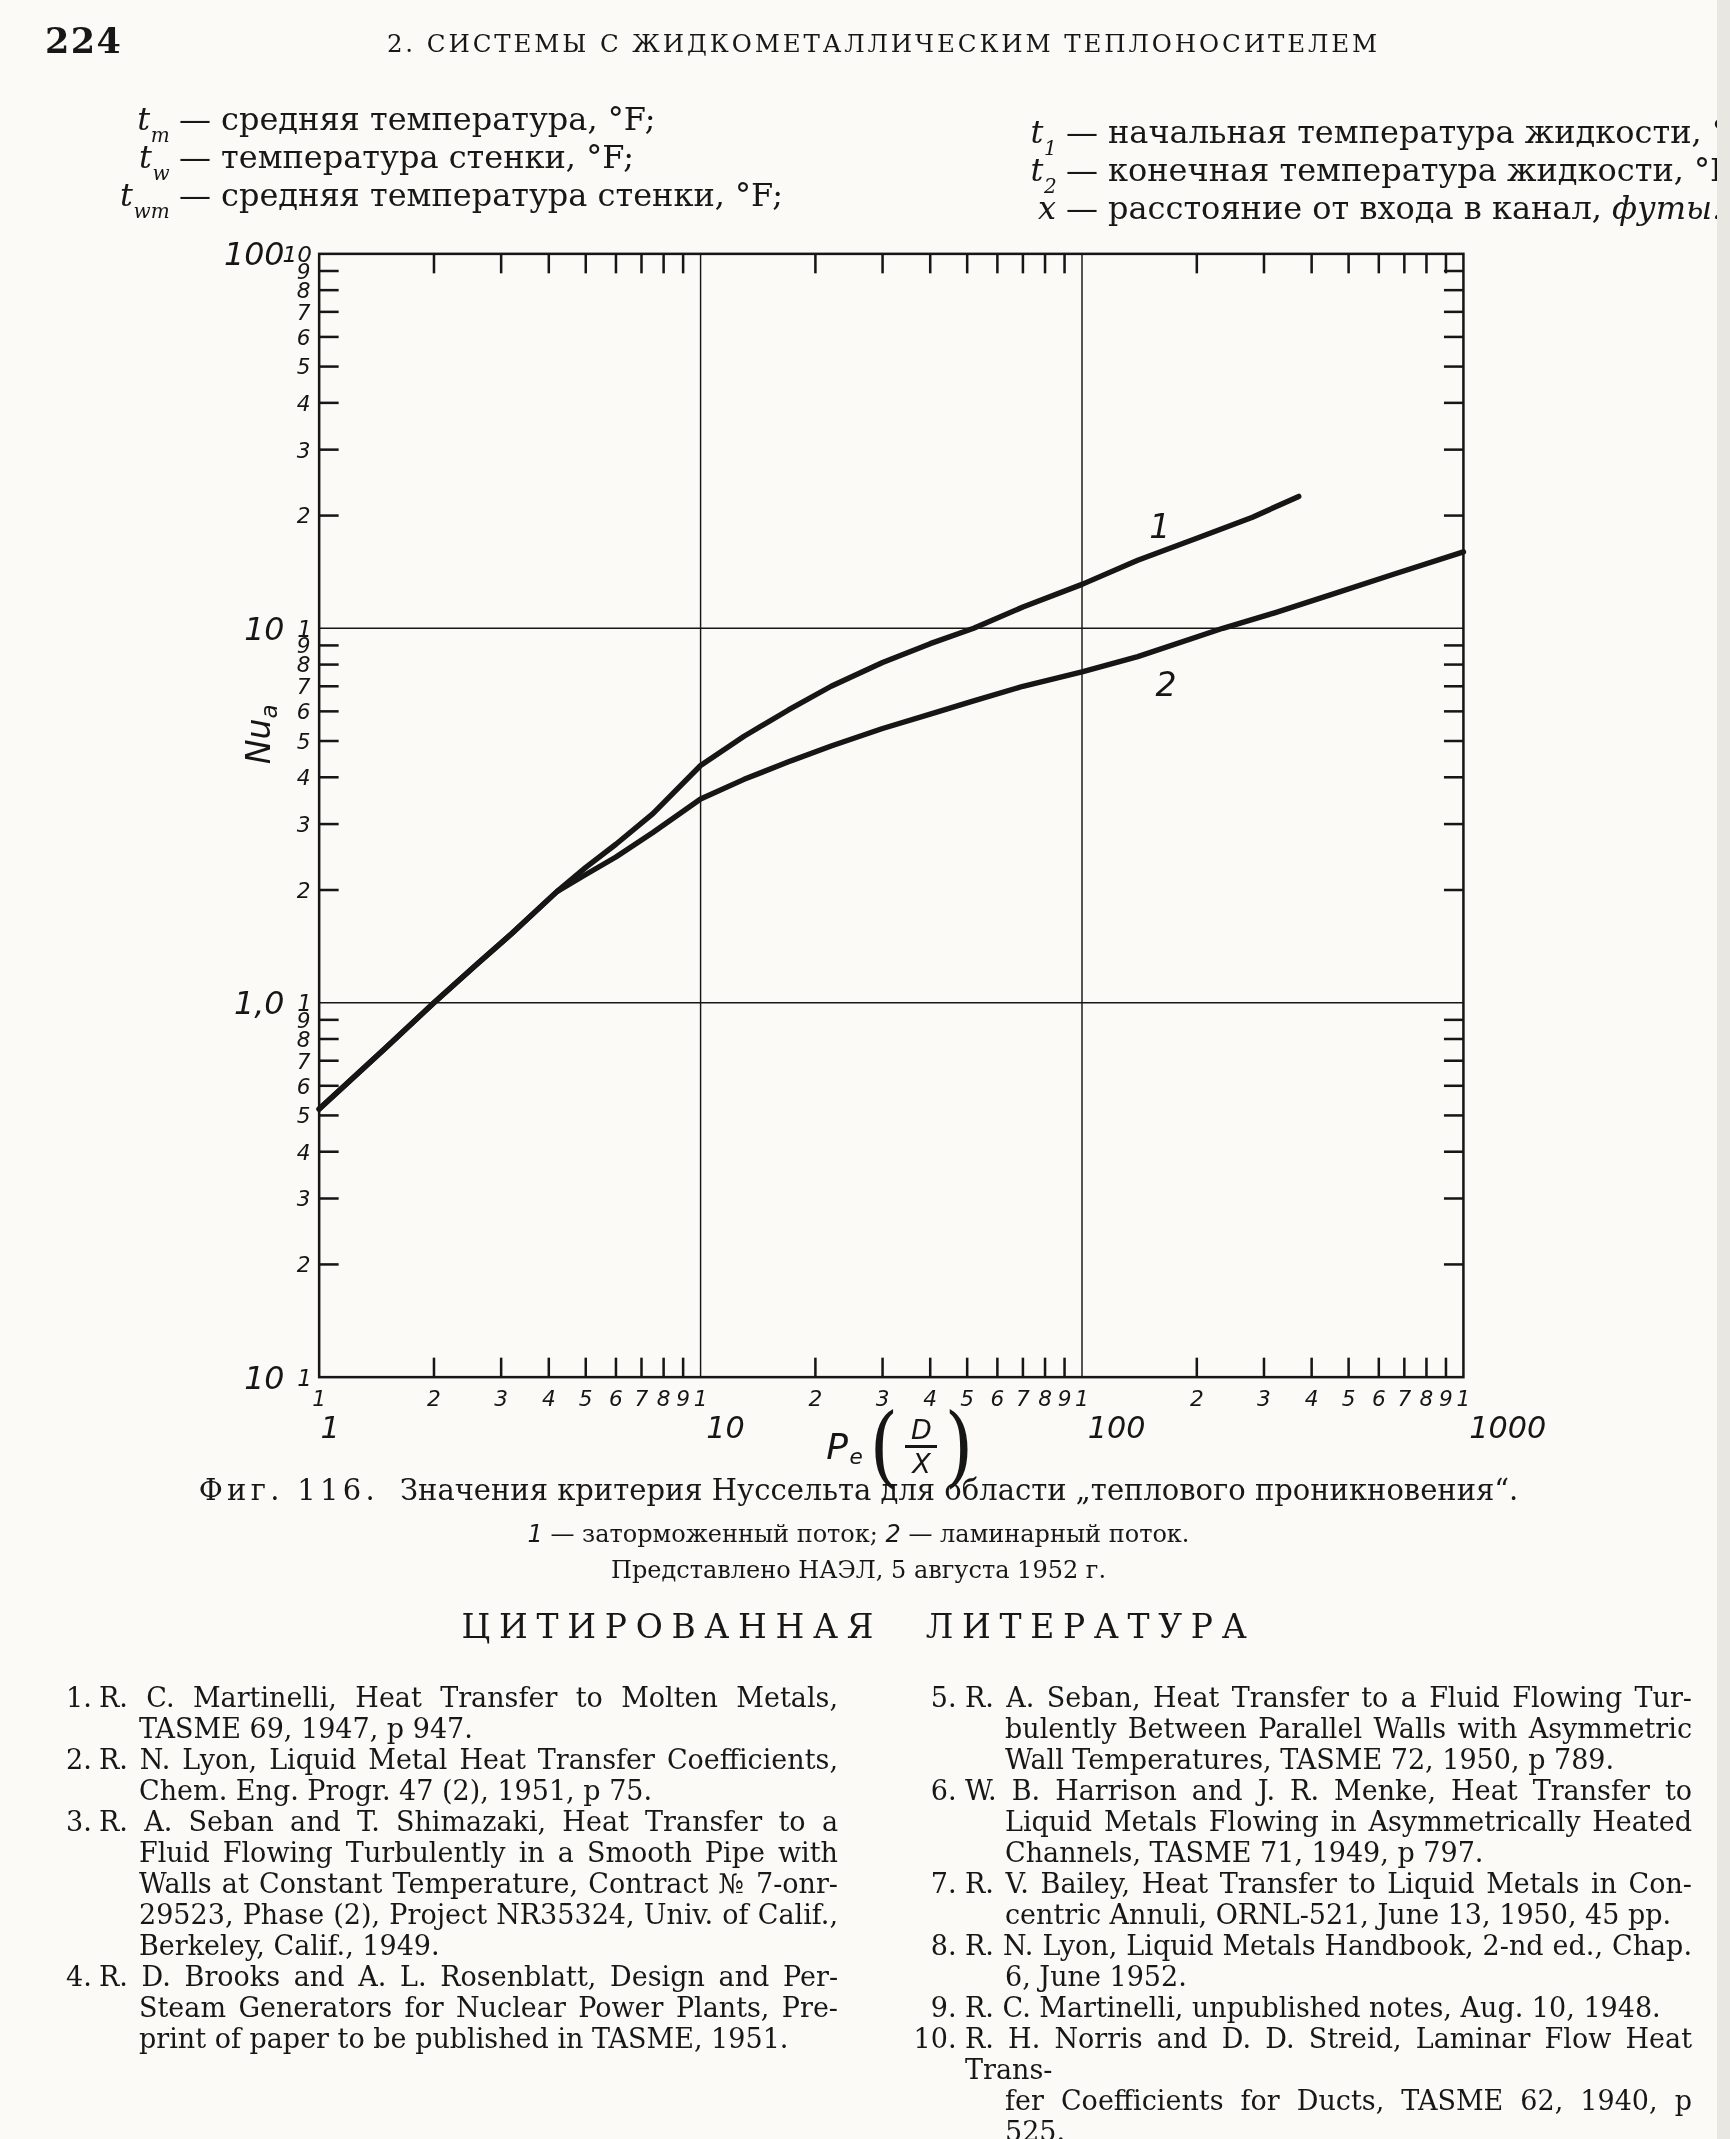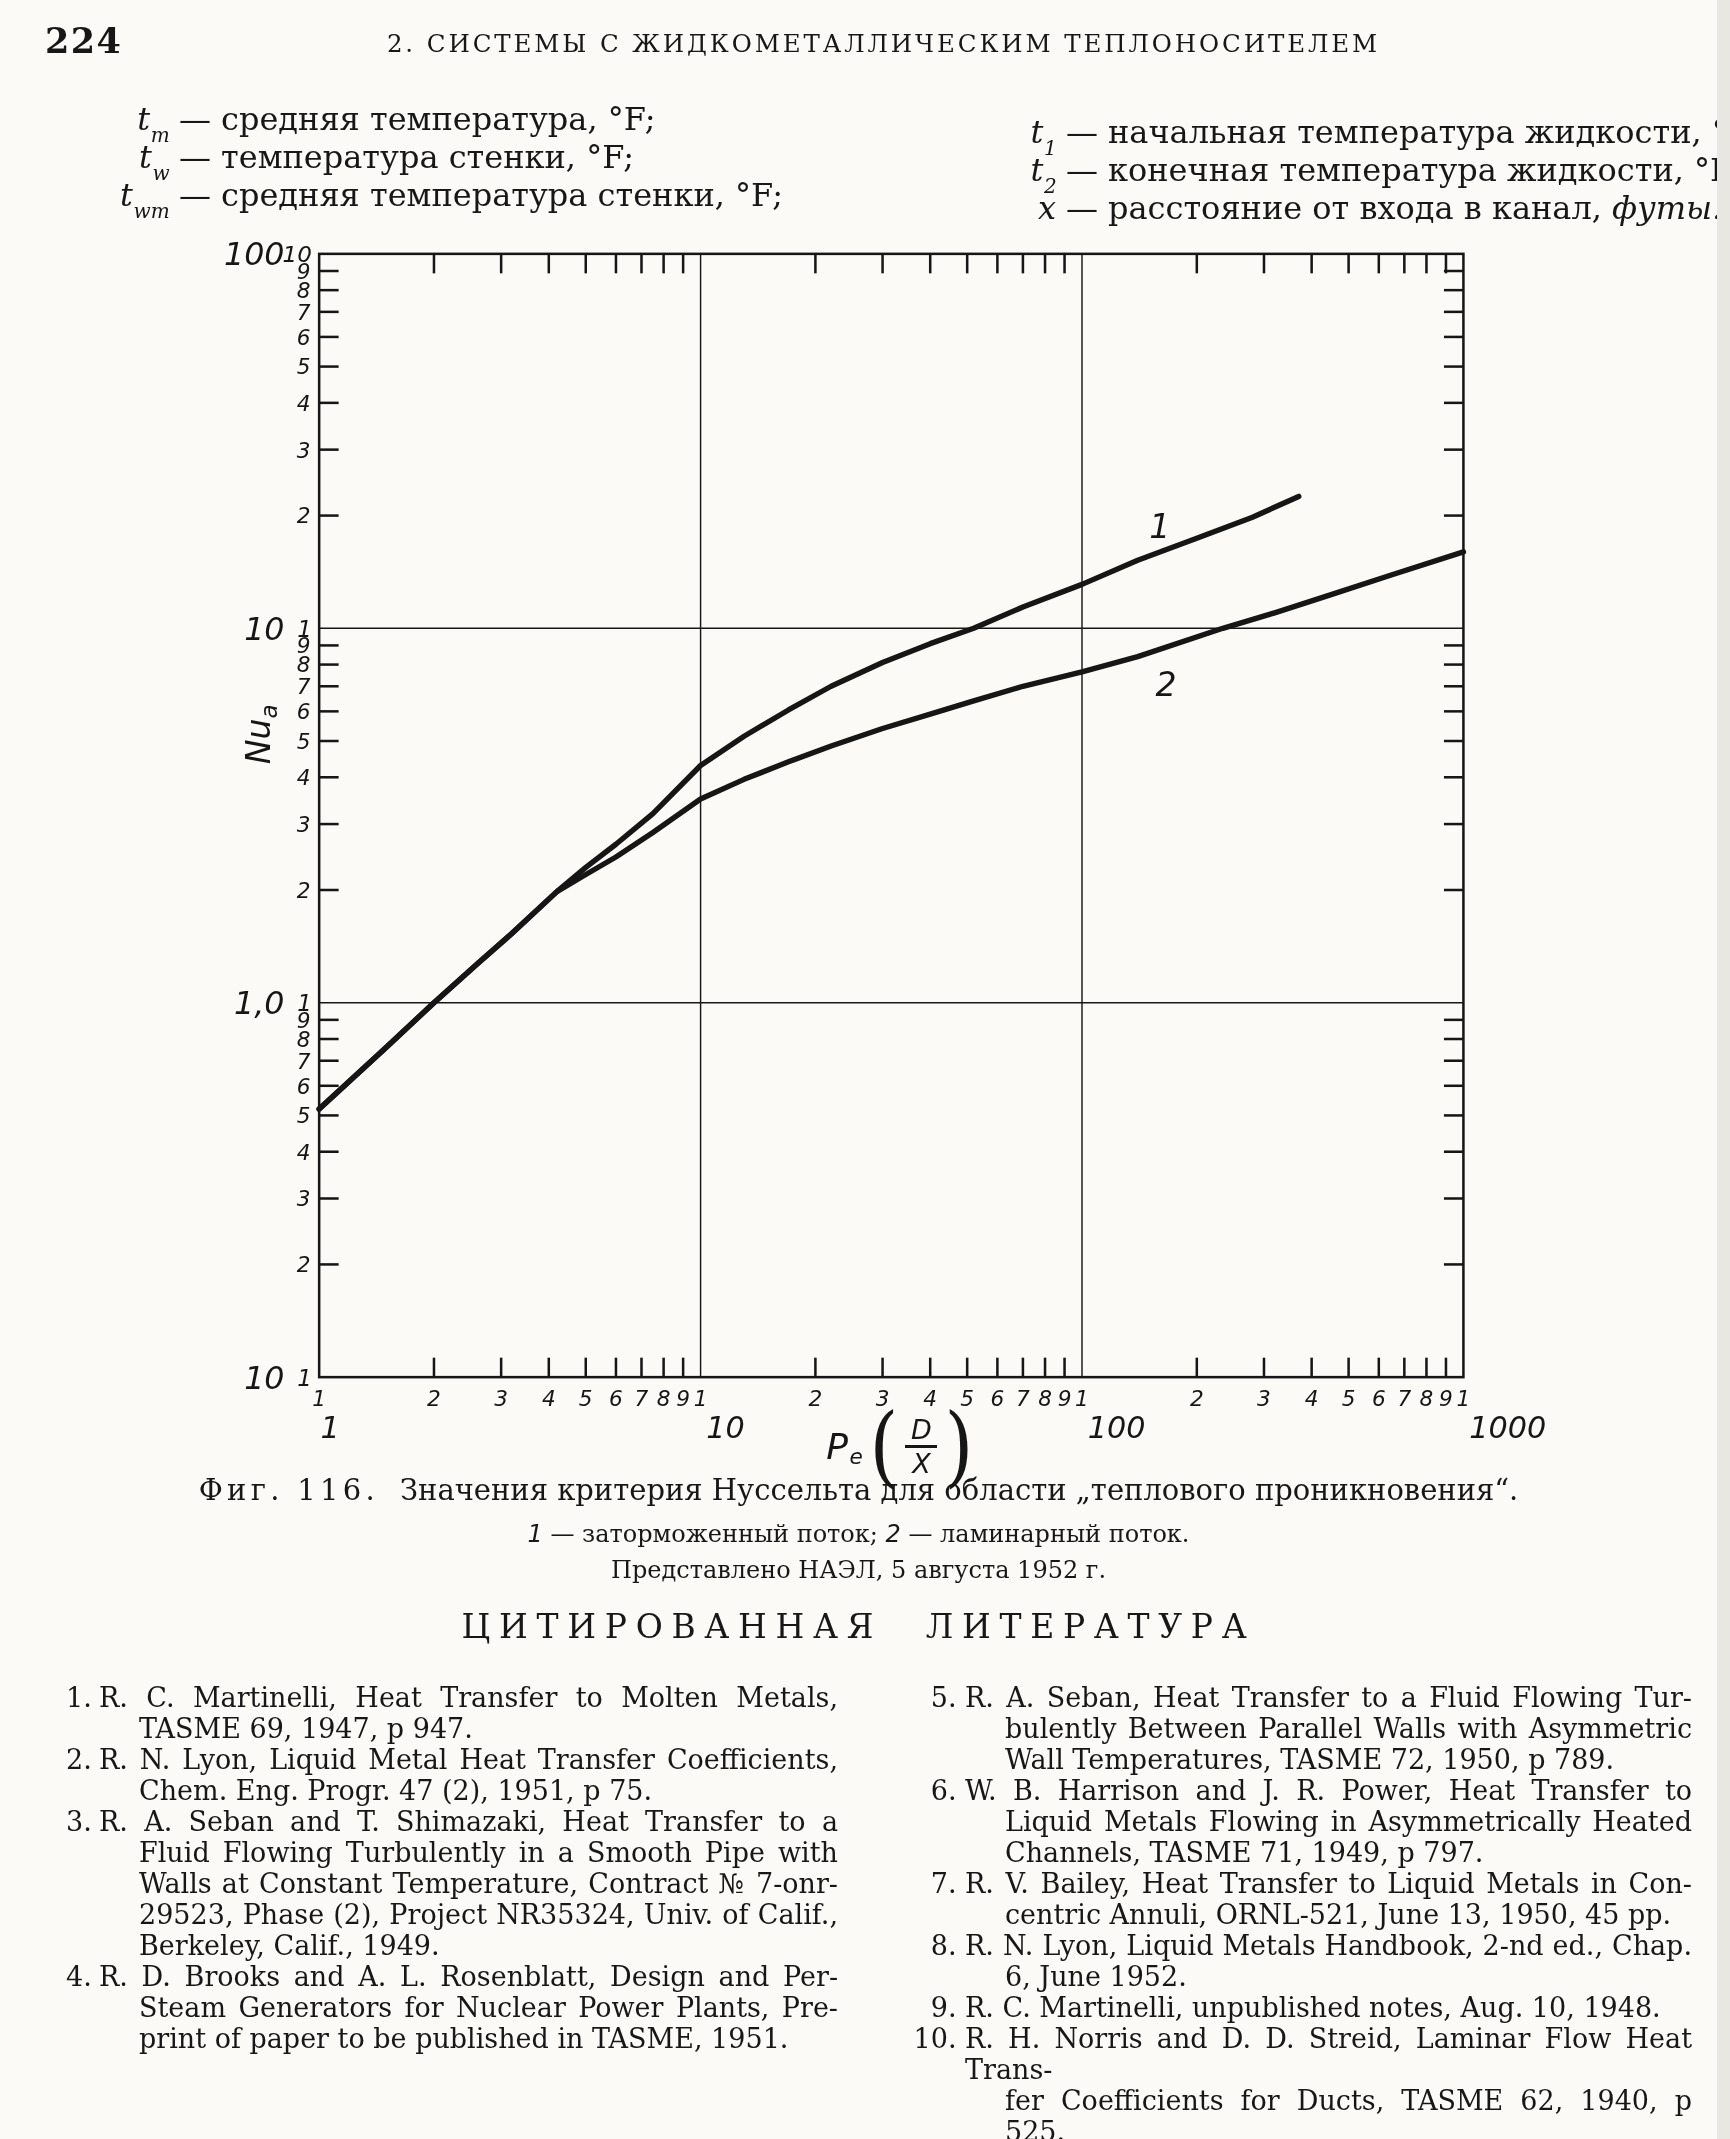--- a/index.html
+++ b/index.html
@@ -318,21 +318,21 @@
     </div>
   <div class="refs-col refs-right" id="refs-right">
       <div class="ref">
         <span class="ref-num">5.</span>
         <div class="ref-line">R. A. Seban, Heat Transfer to a Fluid Flowing Tur-</div>
         <div class="ref-line cont">bulently Between Parallel Walls with Asymmetric</div>
         <div class="ref-line cont last">Wall Temperatures, TASME 72, 1950, p 789.</div>
       </div>
       <div class="ref">
         <span class="ref-num">6.</span>
-        <div class="ref-line">W. B. Harrison and J. R. Power, Heat Transfer to</div>
+        <div class="ref-line">W. B. Harrison and J. R. Menke, Heat Transfer to</div>
         <div class="ref-line cont">Liquid Metals Flowing in Asymmetrically Heated</div>
         <div class="ref-line cont last">Channels, TASME 71, 1949, p 797.</div>
       </div>
       <div class="ref">
         <span class="ref-num">7.</span>
         <div class="ref-line">R. V. Bailey, Heat Transfer to Liquid Metals in Con-</div>
         <div class="ref-line cont last">centric Annuli, ORNL-521, June 13, 1950, 45 pp.</div>
       </div>
       <div class="ref">
         <span class="ref-num">8.</span>

